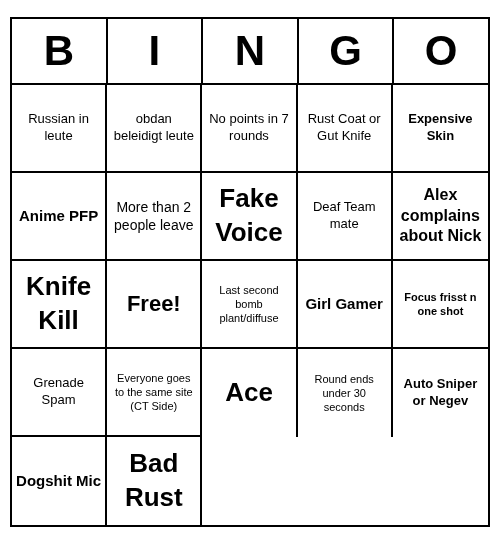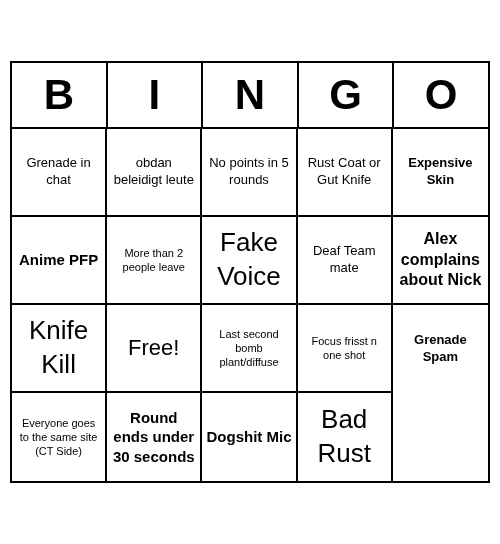--- a/index.html
+++ b/index.html
@@ -53,52 +53,55 @@
     }
     .bingo-grid .bingo-cell:nth-last-child(-n+5) {
       border-bottom: none;
     }
     .bingo-cell.large-text {
       font-size: 15px;
       font-weight: bold;
     }
     .bingo-cell.xlarge-text {
       font-size: 26px;
-      font-weight: normal;
+      font-weight: bold;
     }
     .bingo-cell.free {
       font-size: 22px;
-      font-weight: normal;
+      font-weight: bold;
     }
   </style>
 </head>
 <body>
 
 <div class="bingo-card">
   <div class="bingo-header">
   <div class="bingo-header-cell">B</div>
       <div class="bingo-header-cell">I</div>
       <div class="bingo-header-cell">N</div>
       <div class="bingo-header-cell">G</div>
       <div class="bingo-header-cell">O</div>
     </div>
   <div class="bingo-grid">
-  <div class="bingo-cell">Grenade in chat</div>
+  <div class="bingo-cell">Russian in leute</div>
       <div class="bingo-cell">obdan beleidigt leute</div>
-      <div class="bingo-cell">No points in 5 rounds</div>
+      <div class="bingo-cell">No points in 7 rounds</div>
       <div class="bingo-cell">Rust Coat or Gut Knife</div>
       <div class="bingo-cell">Expensive Skin</div>
       <div class="bingo-cell large-text">Anime PFP</div>
-      <div class="bingo-cell" style="font-size: 11px;">More than 2 people leave</div>
+      <div class="bingo-cell" style="font-size: 14px;">More than 2 people leave</div>
       <div class="bingo-cell xlarge-text">Fake Voice</div>
       <div class="bingo-cell">Deaf Team mate</div>
       <div class="bingo-cell" style="font-size: 16px;">Alex complains about Nick</div>
       <div class="bingo-cell xlarge-text">Knife Kill</div>
       <div class="bingo-cell free">Free!</div>
       <div class="bingo-cell" style="font-size: 11px;">Last second bomb plant/diffuse</div>
+      <div class="bingo-cell large-text">Girl Gamer</div>
       <div class="bingo-cell" style="font-size: 11px;">Focus frisst n one shot</div>
       <div class="bingo-cell">Grenade Spam</div>
       <div class="bingo-cell" style="font-size: 11px;">Everyone goes to the same site (CT Side)</div>
-      <div class="bingo-cell" style="font-size: 15px; font-weight: bold;">Round ends under 30 seconds</div>
+      <div class="bingo-cell xlarge-text">Ace</div>
+      <div class="bingo-cell" style="font-size: 11px;">Round ends under 30 seconds</div>
+      <div class="bingo-cell">Auto Sniper or Negev</div>
       <div class="bingo-cell large-text">Dogshit Mic</div>
       <div class="bingo-cell xlarge-text">Bad Rust</div>
     </div>
 </div>
 
 </body></html>

